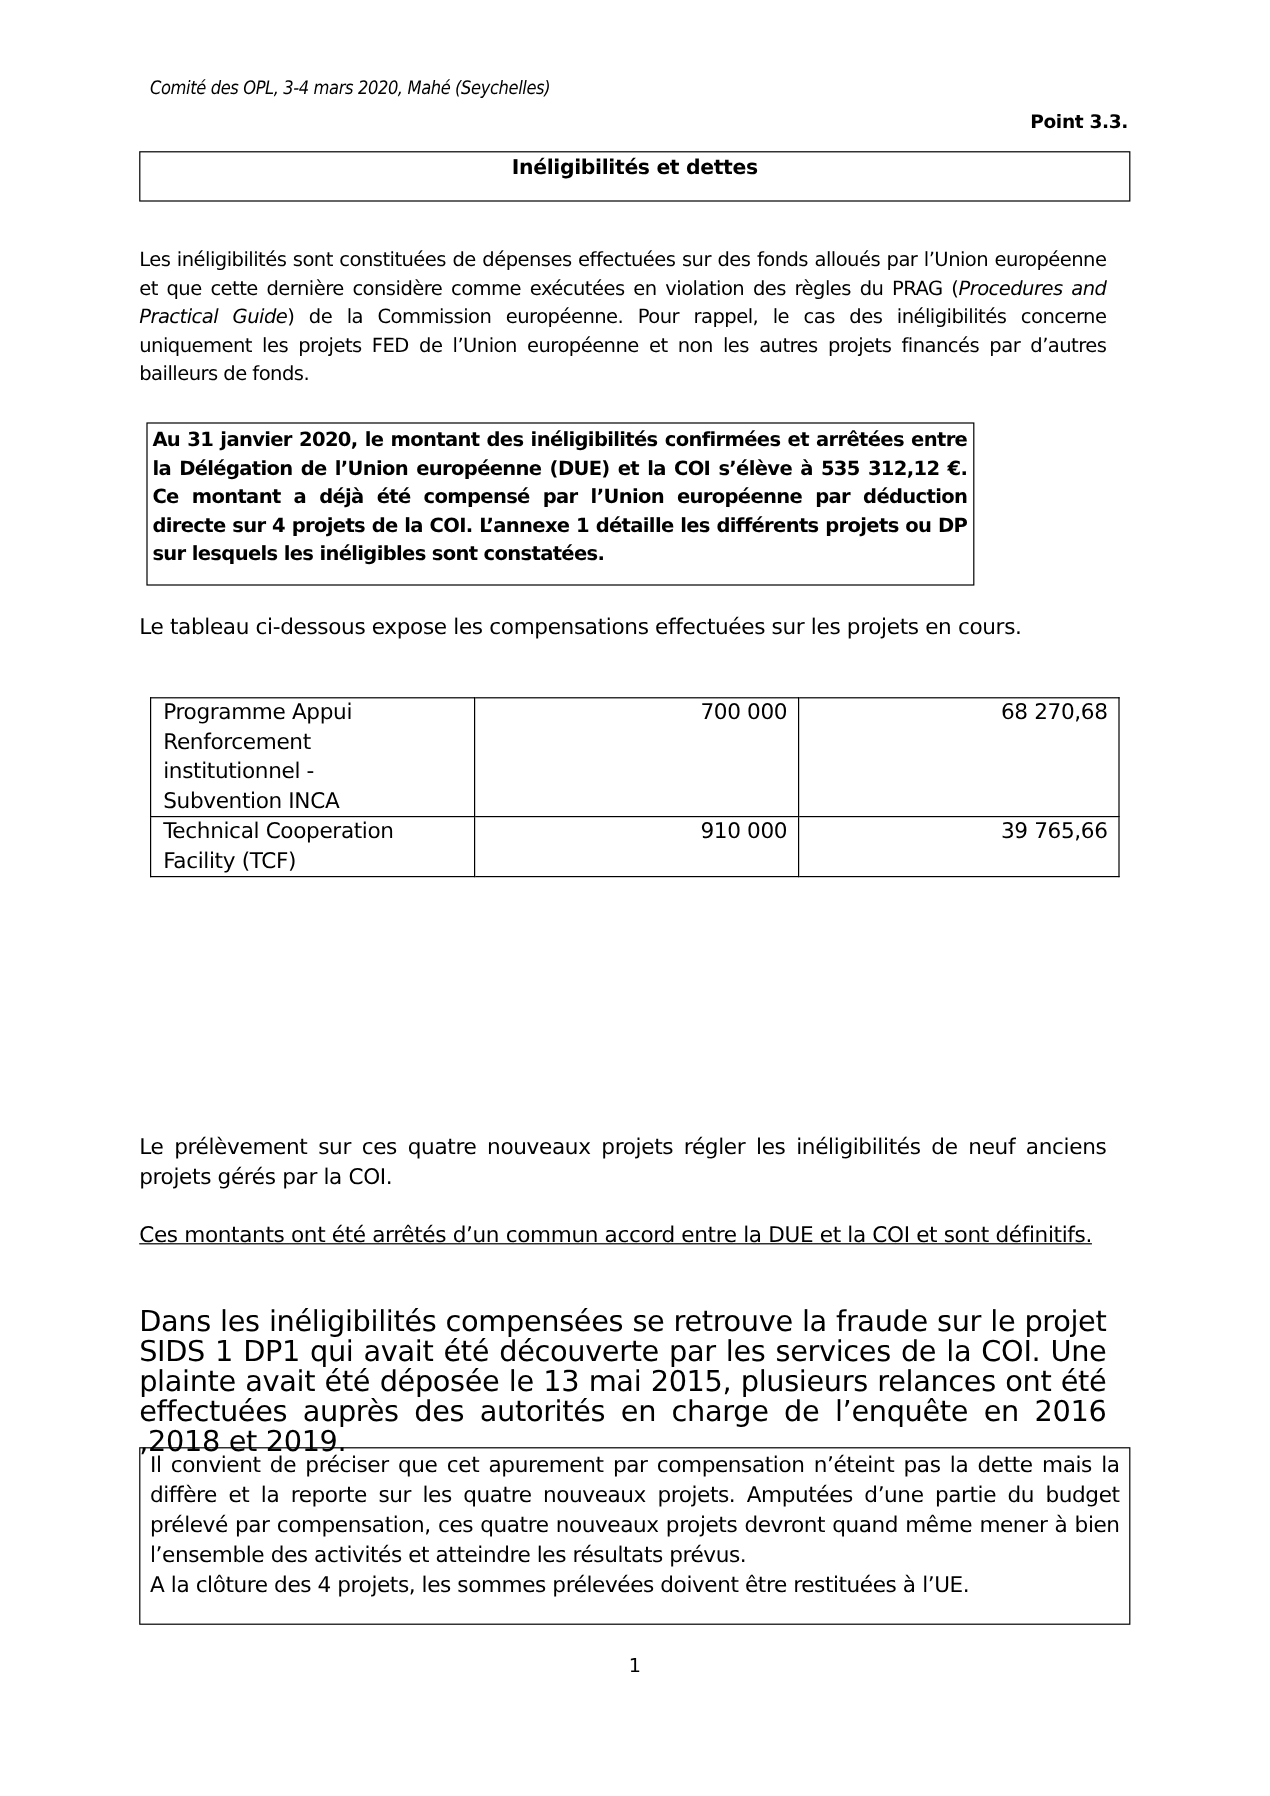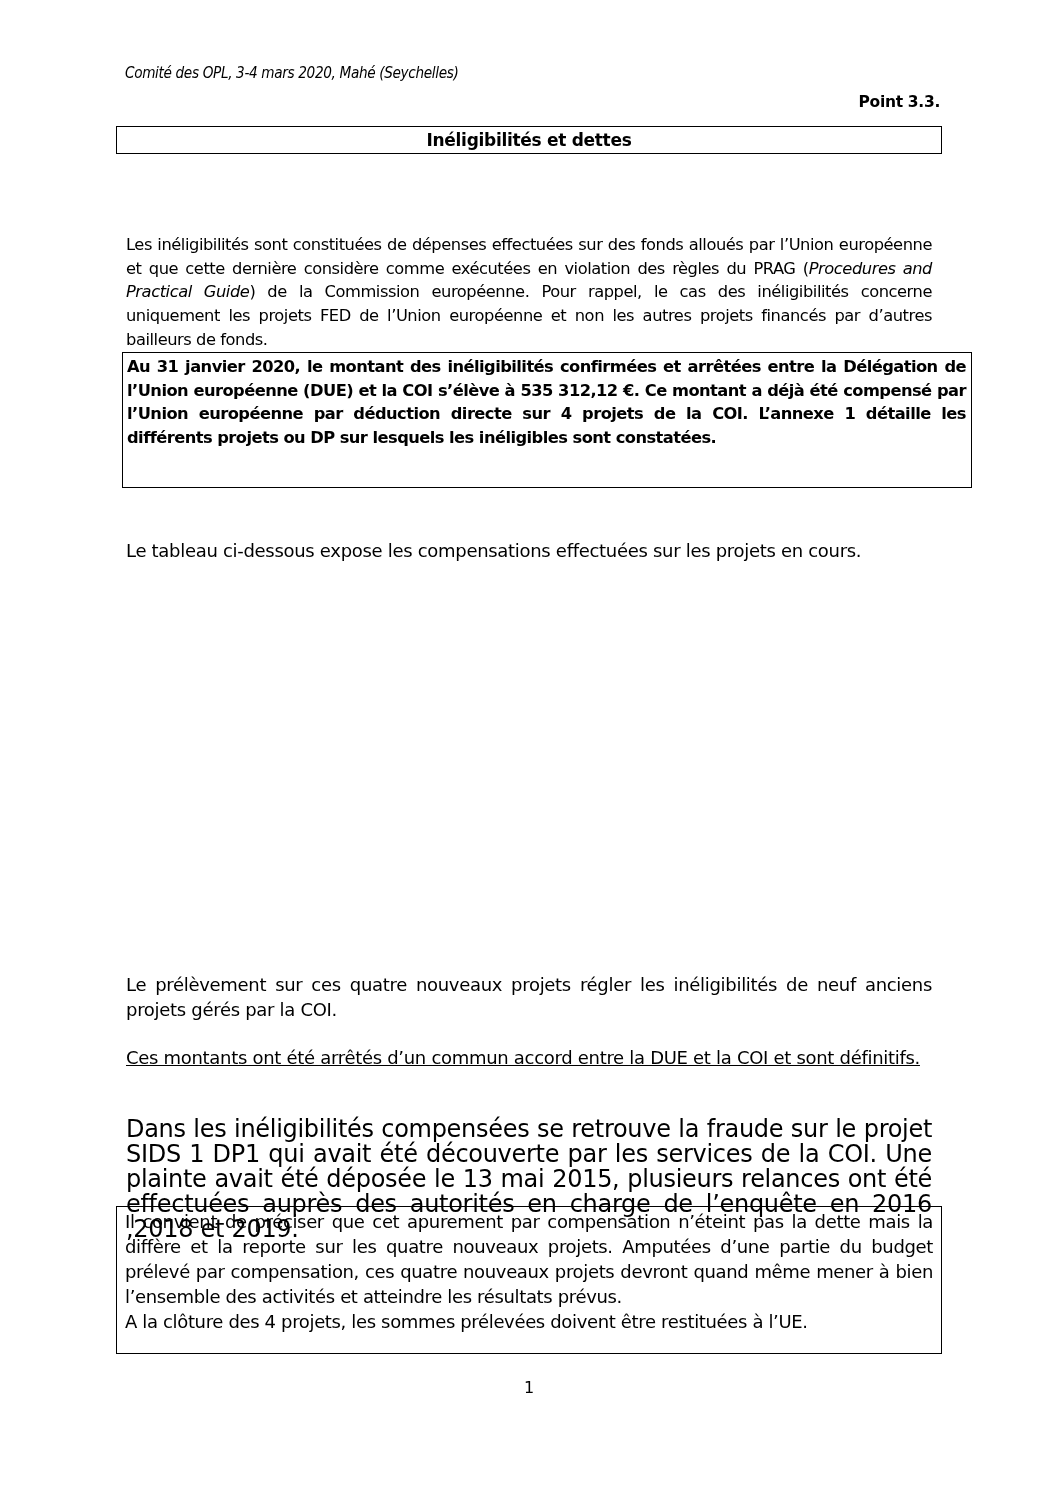--- a/index.html
+++ b/index.html
@@ -9,32 +9,32 @@
   }
   .abs { position: absolute; }
   .header-left {
     left: 125px; top: 64px; font-size: 15.5px; font-style: italic;
     font-family: "DejaVu Sans", sans-serif; letter-spacing: -0.4px; transform: scaleX(0.88); transform-origin: left;
   }
   .header-right {
     right: 118px; top: 64px; font-size: 15.5px; font-weight: bold; letter-spacing: -0.3px; margin-top: 29px;
   }
   .title-box {
-    left: 116px; top: 126px; width: 826px; height: 28px;
+    left: 116px; top: 126px; width: 826px; height: 42px;
     border: 1.5px solid #000; box-sizing: border-box;
     text-align: center; font-weight: bold; font-size: 17px; line-height: 26px; letter-spacing: -0.3px;
   }
   .para {
-    left: 126px; width: 806px; font-size: 16.3px; line-height: 23.7px;
-    text-align: justify; letter-spacing: -0.45px; margin-top: 28px;
+    left: 116px; width: 806px; font-size: 16.3px; line-height: 23.7px;
+    text-align: justify; letter-spacing: -0.45px;
   }
   .para i { font-style: italic; }
   .p1 { top: 205px; }
   .box-bold {
-    left: 122px; top: 352px; width: 850px; height: 136px;
+    left: 122px; top: 352px; width: 690px; height: 136px;
     border: 1.8px solid #000; box-sizing: border-box; padding: 2px 5px 0 4px;
     font-weight: bold; font-size: 16.3px; line-height: 23.7px; text-align: justify; letter-spacing: -0.55px;
   }
   .p2 { top: 510px; font-size: 18px; line-height: 26px; letter-spacing: -0.3px; text-align: left; }
   table.proj {
     position: absolute; left: 125px; top: 581px; width: 808px;
     border-collapse: collapse; font-size: 18px; letter-spacing: -0.3px;
   }
   table.proj td, table.proj th {
     border: 1.6px solid #000; vertical-align: top; padding: 0 9px 0 10px; line-height: 24.5px;
@@ -69,20 +69,38 @@
 <div class="abs title-box">Inéligibilités et dettes</div>
 
 <div class="abs para p1"><span>Les inéligibilités sont constituées de dépenses effectuées sur des fonds alloués par l’Union européenne et que cette dernière considère comme exécutées en violation des règles du PRAG (</span><i>Procedures and Practical Guide</i><span>) de la Commission européenne. Pour rappel, le cas des inéligibilités concerne uniquement les projets FED de l’Union européenne et non les autres projets financés par d’autres bailleurs de fonds.</span></div>
 
 <div class="abs box-bold">Au 31 janvier 2020, le montant des inéligibilités confirmées et arrêtées entre la Délégation de l’Union européenne (DUE) et la COI s’élève à 535 312,12 €. Ce montant a déjà été compensé par l’Union européenne par déduction directe sur 4 projets de la COI. L’annexe 1 détaille les différents projets ou DP sur lesquels les inéligibles sont constatées.</div>
 
 <div class="abs para p2">Le tableau ci-dessous expose les compensations effectuées sur les projets en cours.</div>
 
 <table class="proj">
   <tbody>
+  <tr class="row1">
+    <td class="c1">
+      <span>Programme Appui</span><br>
+      <span>Renforcement</span><br>
+      <span>institutionnel -</span><br>
+      <span>Subvention INCA</span>
+    </td>
+    <td class="c2">700 000</td>
+    <td class="c3">68 270,68</td>
+  </tr>
+  <tr class="row4">
+    <td class="c1">
+      <span>Technical Cooperation</span><br>
+      <span>Facility (TCF)</span>
+    </td>
+    <td class="c2">910 000</td>
+    <td class="c3">39 765,66</td>
+  </tr>
 </tbody>
   </table>
 
 <div class="abs para p3">Le prélèvement sur ces quatre nouveaux projets régler les inéligibilités de neuf anciens projets gérés par la COI.</div>
 <div class="abs para p4">Ces montants ont été arrêtés d’un commun accord entre la DUE et la COI et sont définitifs.</div>
 <div class="abs para p5">Dans les inéligibilités compensées se retrouve la fraude sur le projet SIDS 1 DP1 qui avait été découverte par les services de la COI.  Une plainte avait été déposée le 13 mai 2015, plusieurs relances ont été effectuées auprès des autorités en charge de l’enquête en 2016 ,2018 et 2019.</div>
 
 <div class="abs box-plain"><span>Il convient de préciser que cet apurement par compensation n’éteint pas la dette mais la diffère et la reporte sur les quatre nouveaux projets. Amputées d’une partie du budget prélevé par compensation, ces quatre nouveaux projets devront quand même mener à bien l’ensemble des activités et atteindre les résultats prévus.</span><br><span class="strong">A la clôture des 4 projets, les sommes prélevées doivent être restituées à l’UE.</span></div>
 
 <div class="abs page-num">1</div>

